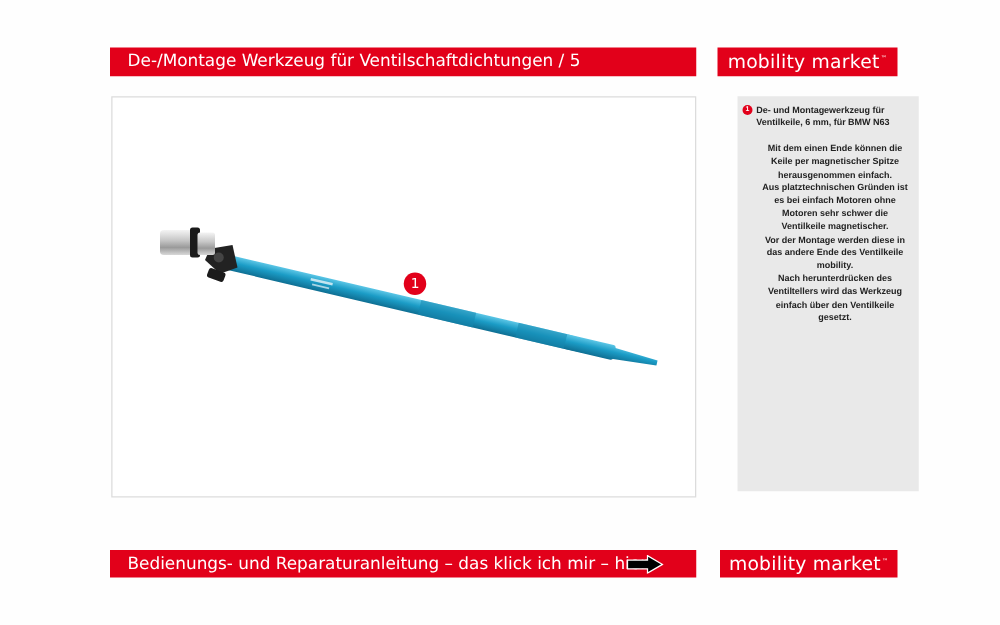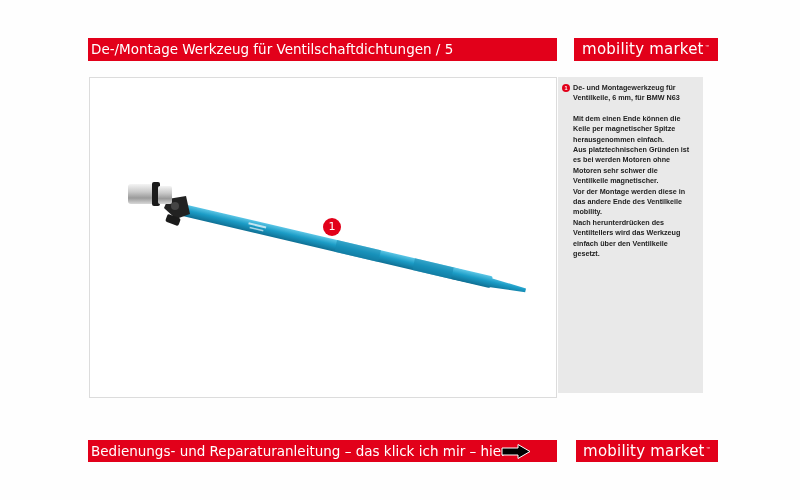--- a/index.html
+++ b/index.html
@@ -3,48 +3,48 @@
 <meta charset="utf-8">
 <style>
   html, body { margin:0; padding:0; }
   body {
     width:800px; height:500px; background:#fefefe; position:relative; overflow:hidden;
     font-family:"Liberation Sans", sans-serif;
   }
   .bar {
     position:absolute; background:#e2001a; color:#fff;
     font-family:"DejaVu Sans", sans-serif; font-size:13.5px; line-height:23px;
-    white-space:nowrap; box-sizing:border-box; padding-left:3px;
+    white-space:nowrap; box-sizing:border-box; padding-left:14px;
   }
   #title-bar { left:88px; top:38px; width:469px; height:23px; }
   #bottom-bar { left:88px; top:440px; width:469px; height:22px; line-height:22px; cursor:pointer; }
   .logo {
     position:absolute; background:#e2001a; color:#fff;
     font-family:"DejaVu Sans", sans-serif; font-size:15px; font-weight:normal;
     text-align:center; letter-spacing:0.2px; box-sizing:border-box;
   }
   #logo-top { left:574px; top:38px; width:144px; height:23px; line-height:23px; }
   #logo-bottom { left:576px; top:440px; width:142px; height:22px; line-height:22px; }
   .logo .tm { font-size:5px; vertical-align:top; position:relative; top:-2px; margin-left:1px; }
   #image-box {
     position:absolute; left:89px; top:77px; width:468px; height:321px;
     border:1px solid #dcdcdc; background:#fff; box-sizing:border-box;
   }
   #side-box {
-    position:absolute; left:558px; top:77px; width:145px; height:316px; background:#e9e9e9;
+    position:absolute; left:590px; top:77px; width:145px; height:316px; background:#e9e9e9;
     box-sizing:border-box; padding:6px 4px 0 4px;
     font-family:"Liberation Sans", sans-serif; font-weight:bold; font-size:7.2px; line-height:10.4px; color:#222;
   }
   .side-head { display:flex; align-items:flex-start; }
   .num-badge-sm {
     width:8px; height:8px; border-radius:50%; background:#e2001a; color:#fff;
     font-size:5.5px; line-height:8px; text-align:center; flex:0 0 8px; margin-right:3px; margin-top:1px;
   }
   .side-text { padding-left:11px; margin-top:10px; }
-  .side-text span { display:block; }
+  .side-text span { display:block;text-align:center; }
   .side-head-text span { display:block; }
   #badge-1 {
     position:absolute; left:323px; top:218px; width:18px; height:18px; border-radius:50%;
     background:#e2001a; color:#fff; font-family:"DejaVu Sans", sans-serif; font-size:11px;
     line-height:18px; text-align:center;
   }
   .arrow { position:absolute; right:26px; top:4px; }
   svg { display:block; }
 </style>
 </head>
@@ -110,21 +110,21 @@
     <div class="side-head-text">
       <span>De- und Montagewerkzeug für</span>
       <span>Ventilkeile, 6 mm, für BMW N63</span>
     </div>
   </div>
   <div class="side-text">
     <span>Mit dem einen Ende können die</span>
     <span>Keile per magnetischer Spitze</span>
     <span>herausgenommen einfach.</span>
     <span>Aus platztechnischen Gründen ist</span>
-    <span>es bei werden Motoren ohne</span>
+    <span>es bei einfach Motoren ohne</span>
     <span>Motoren sehr schwer die</span>
     <span>Ventilkeile magnetischer.</span>
     <span>Vor der Montage werden diese in</span>
     <span>das andere Ende des Ventilkeile</span>
     <span>mobility.</span>
     <span>Nach herunterdrücken des</span>
     <span>Ventiltellers wird das Werkzeug</span>
     <span>einfach über den Ventilkeile</span>
     <span>gesetzt.</span>
   </div>

